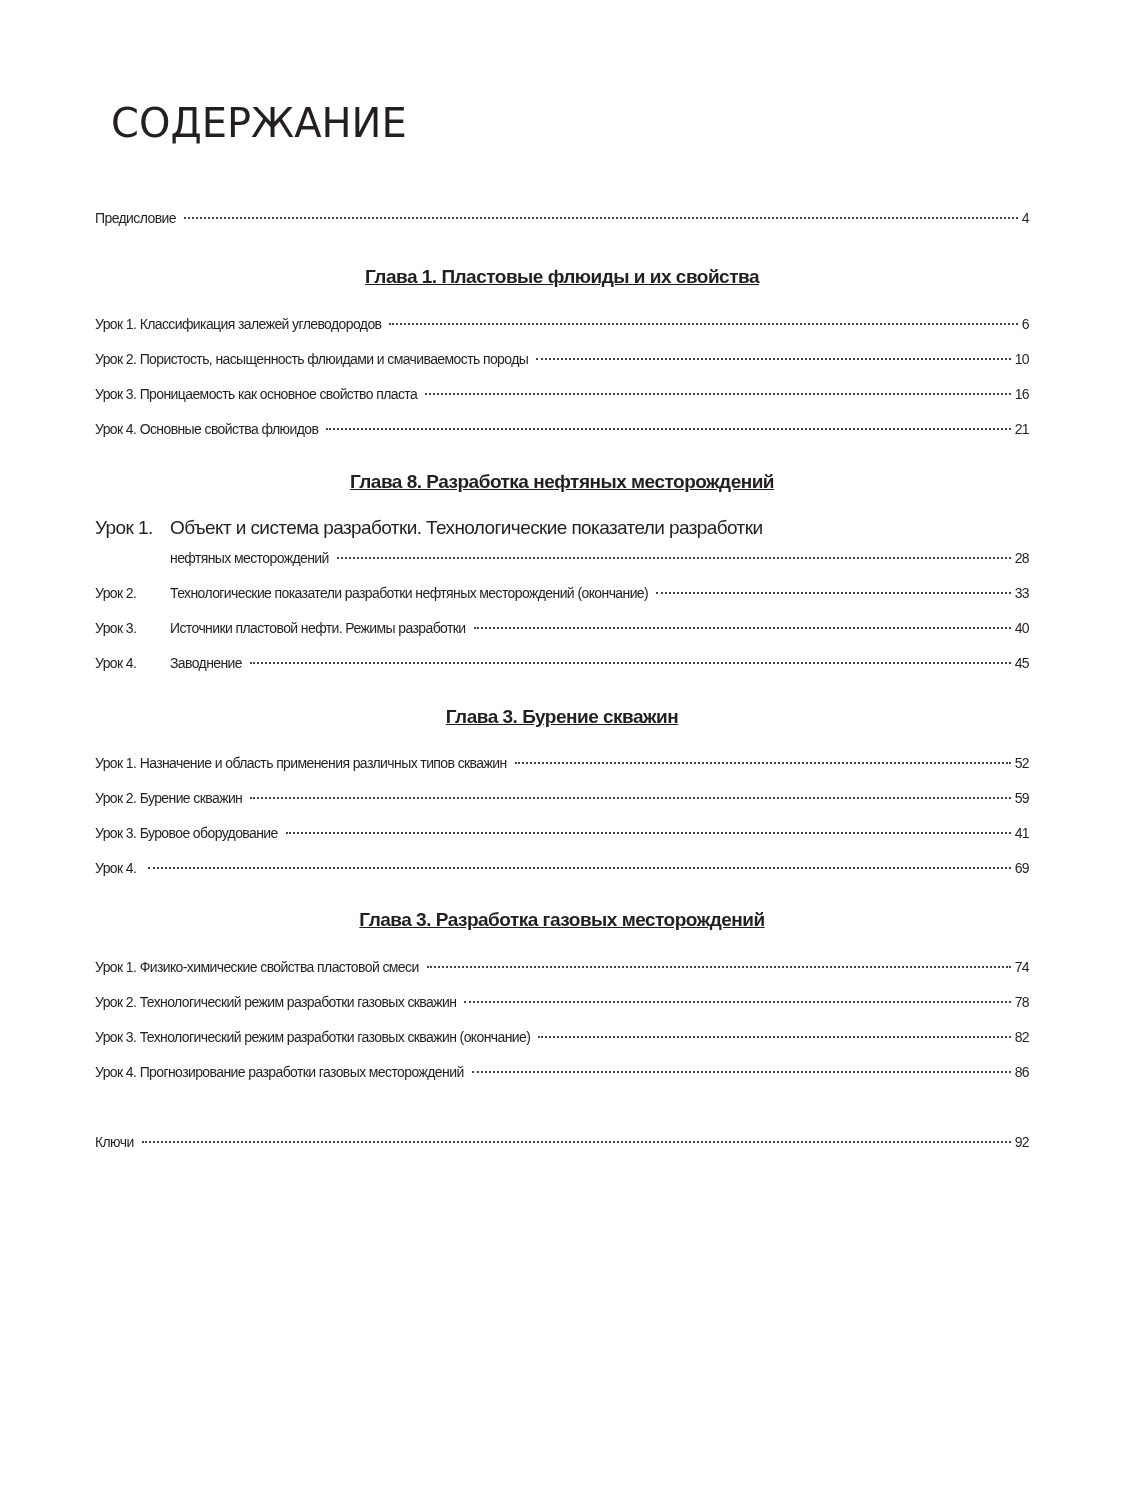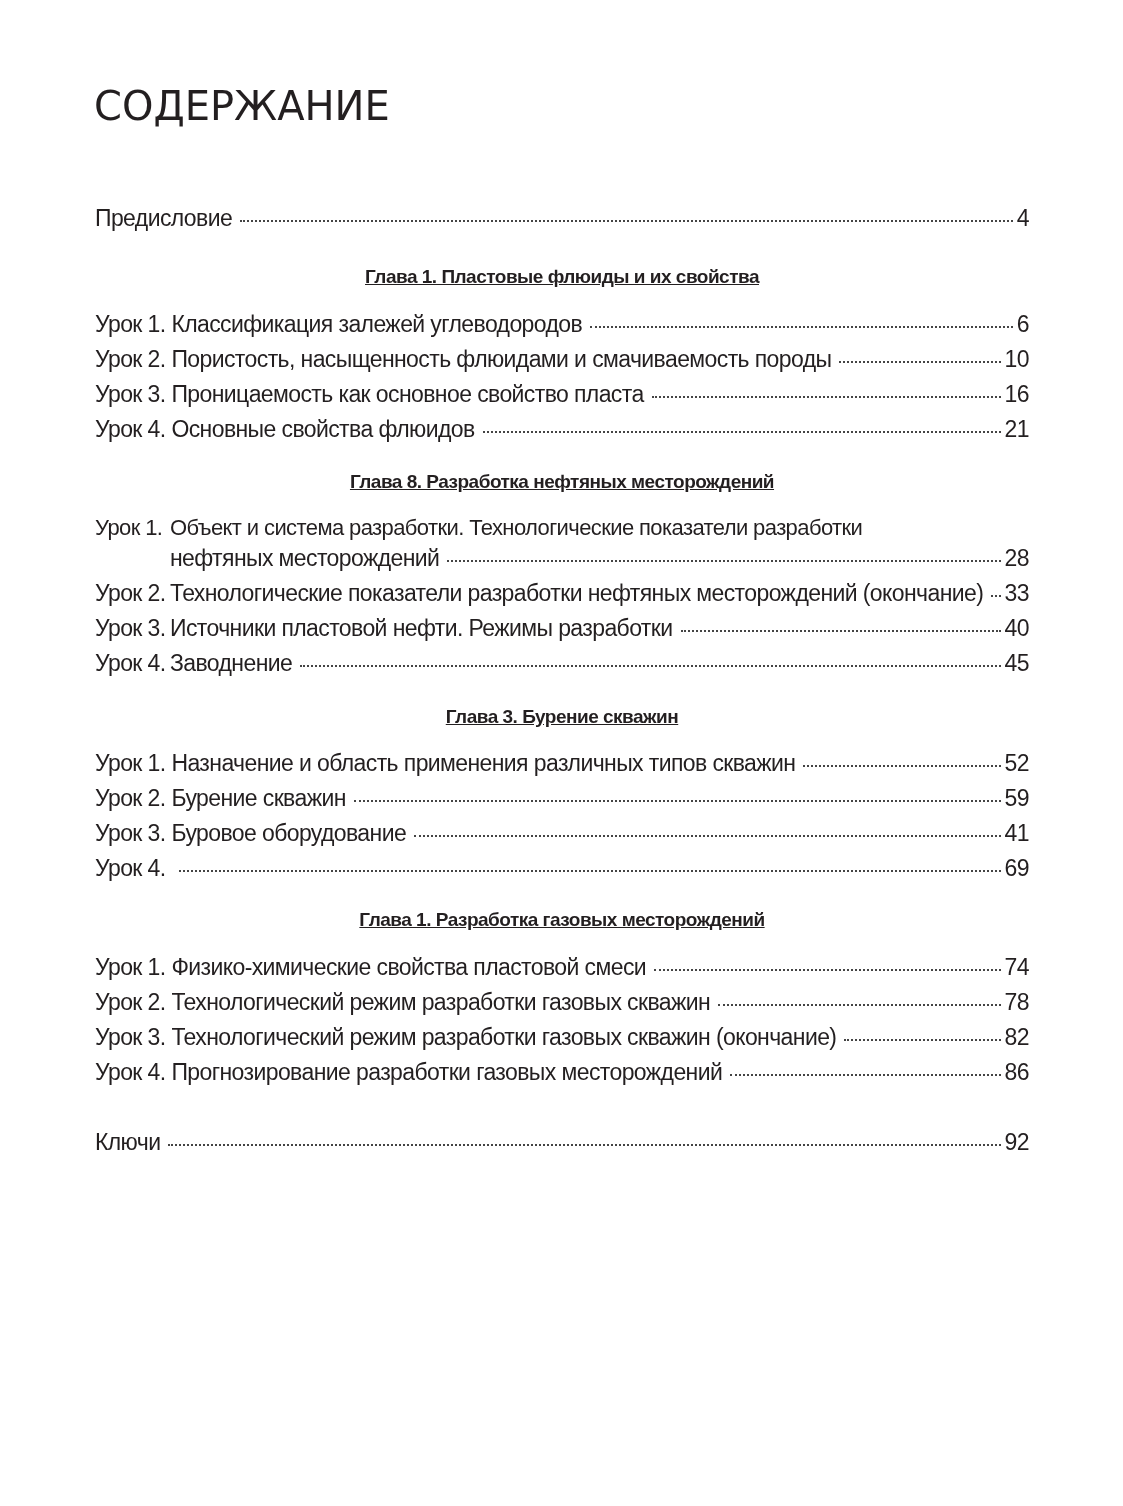--- a/index.html
+++ b/index.html
@@ -3,46 +3,46 @@
   <meta charset="utf-8">
   <style>
     html, body { margin: 0; padding: 0; background: #ffffff; }
     body {
       width: 1123px; height: 1506px; position: relative; overflow: hidden;
       font-family: "DejaVu Sans", sans-serif; color: #231f20;
     }
     .page-title {
       position: absolute; left: 94px; top: 82px;
       font-size: 40px; font-weight: normal; letter-spacing: 0px;
-      margin: 0; line-height: 48px; color: #231f20;
+      margin: 17px; line-height: 48px; color: #231f20;
     }
     .toc { position: absolute; left: 95px; width: 934px; top: 0; }
     .entry {
       position: absolute; left: 0; width: 934px; height: 26px;
       display: flex; align-items: baseline;
-      font-size: 23px; line-height: 26px; letter-spacing: -0.6px;
+      font-size: 14px; line-height: 26px; letter-spacing: -0.6px;
       font-family: "Liberation Sans", sans-serif;
       transform-origin: left;
     }
     .entry .lbl { white-space: nowrap; }
     .entry .num-prefix { white-space: nowrap; }
     .entry .dots {
       flex: 1 1 auto; margin: 0 4px 0 8px; height: 1px;
       border-bottom: 2px dotted #444; position: relative; top: -4px;
     }
     .entry .page { white-space: nowrap; text-align: right; }
     .chapter {
       position: absolute; left: 0; width: 934px; text-align: center;
       font-family: "Liberation Sans", sans-serif; font-weight: bold;
       font-size: 19px; line-height: 26px; letter-spacing: -0.5px; text-decoration: underline;
     }
     .multi-first {
       position: absolute; left: 0; width: 934px; height: 26px;
       font-family: "Liberation Sans", sans-serif;
-      font-size: 22px; line-height: 26px; letter-spacing: -0.6px; white-space: nowrap;
+      font-size: 19px; line-height: 26px; letter-spacing: -0.6px; white-space: nowrap;
     }
     .indent-entry { left: 75px !important; width: 859px !important; }
     .ch2 .pref { display: inline-block; width: 75px; }
   </style>
 </head>
 <body>
 
 <h1 class="page-title">СОДЕРЖАНИЕ</h1>
 
 <div class="toc">
@@ -121,21 +121,21 @@
     <span class="num-prefix">Урок 3.</span>&nbsp;<span class="lbl">Буровое оборудование</span>
     <span class="dots"></span>
     <span class="page">41</span>
   </div>
   <div class="entry" style="top:855px">
     <span class="num-prefix">Урок 4.</span>&nbsp;
     <span class="dots"></span>
     <span class="page">69</span>
   </div>
 
-  <div class="chapter" style="top:907px">Глава 1. Разработка газовых месторождений</div>
+  <div class="chapter" style="top:907px">Глава 3. Разработка газовых месторождений</div>
 
   <div class="entry" style="top:954px">
     <span class="num-prefix">Урок 1.</span>&nbsp;<span class="lbl">Физико-химические свойства пластовой смеси</span>
     <span class="dots"></span>
     <span class="page">74</span>
   </div>
   <div class="entry" style="top:989px">
     <span class="num-prefix">Урок 2.</span>&nbsp;<span class="lbl">Технологический режим разработки газовых скважин</span>
     <span class="dots"></span>
     <span class="page">78</span>

